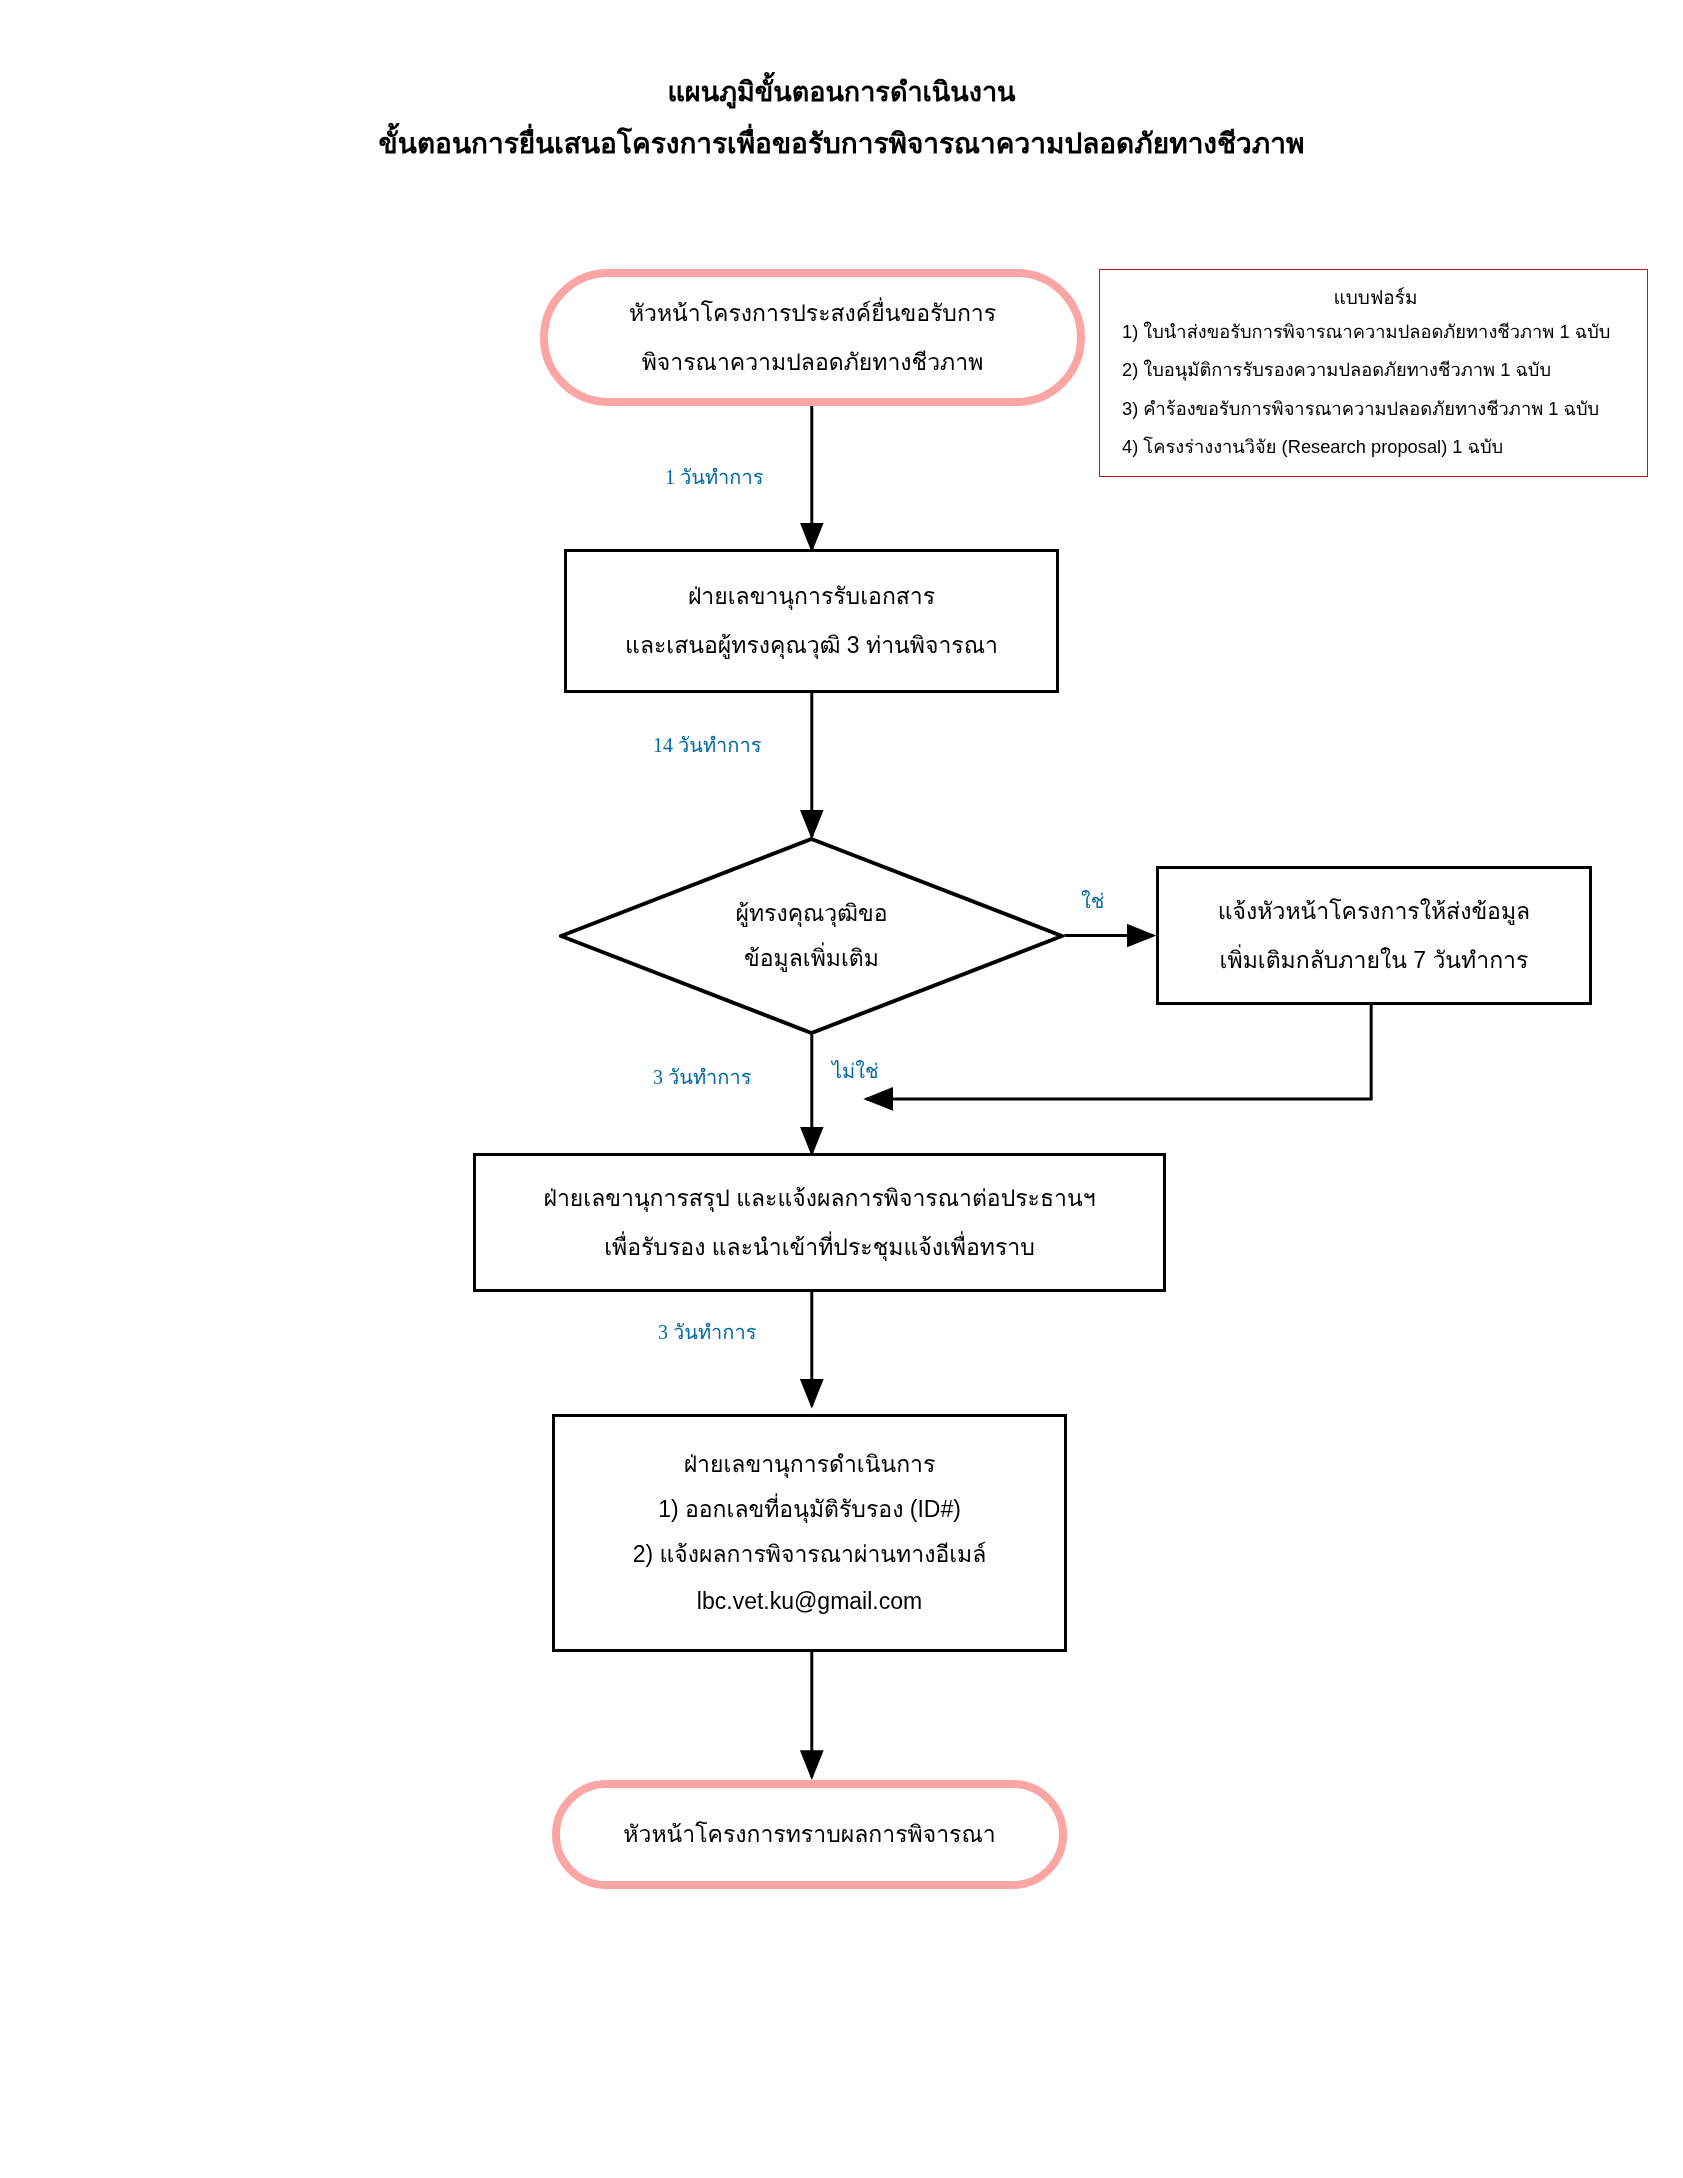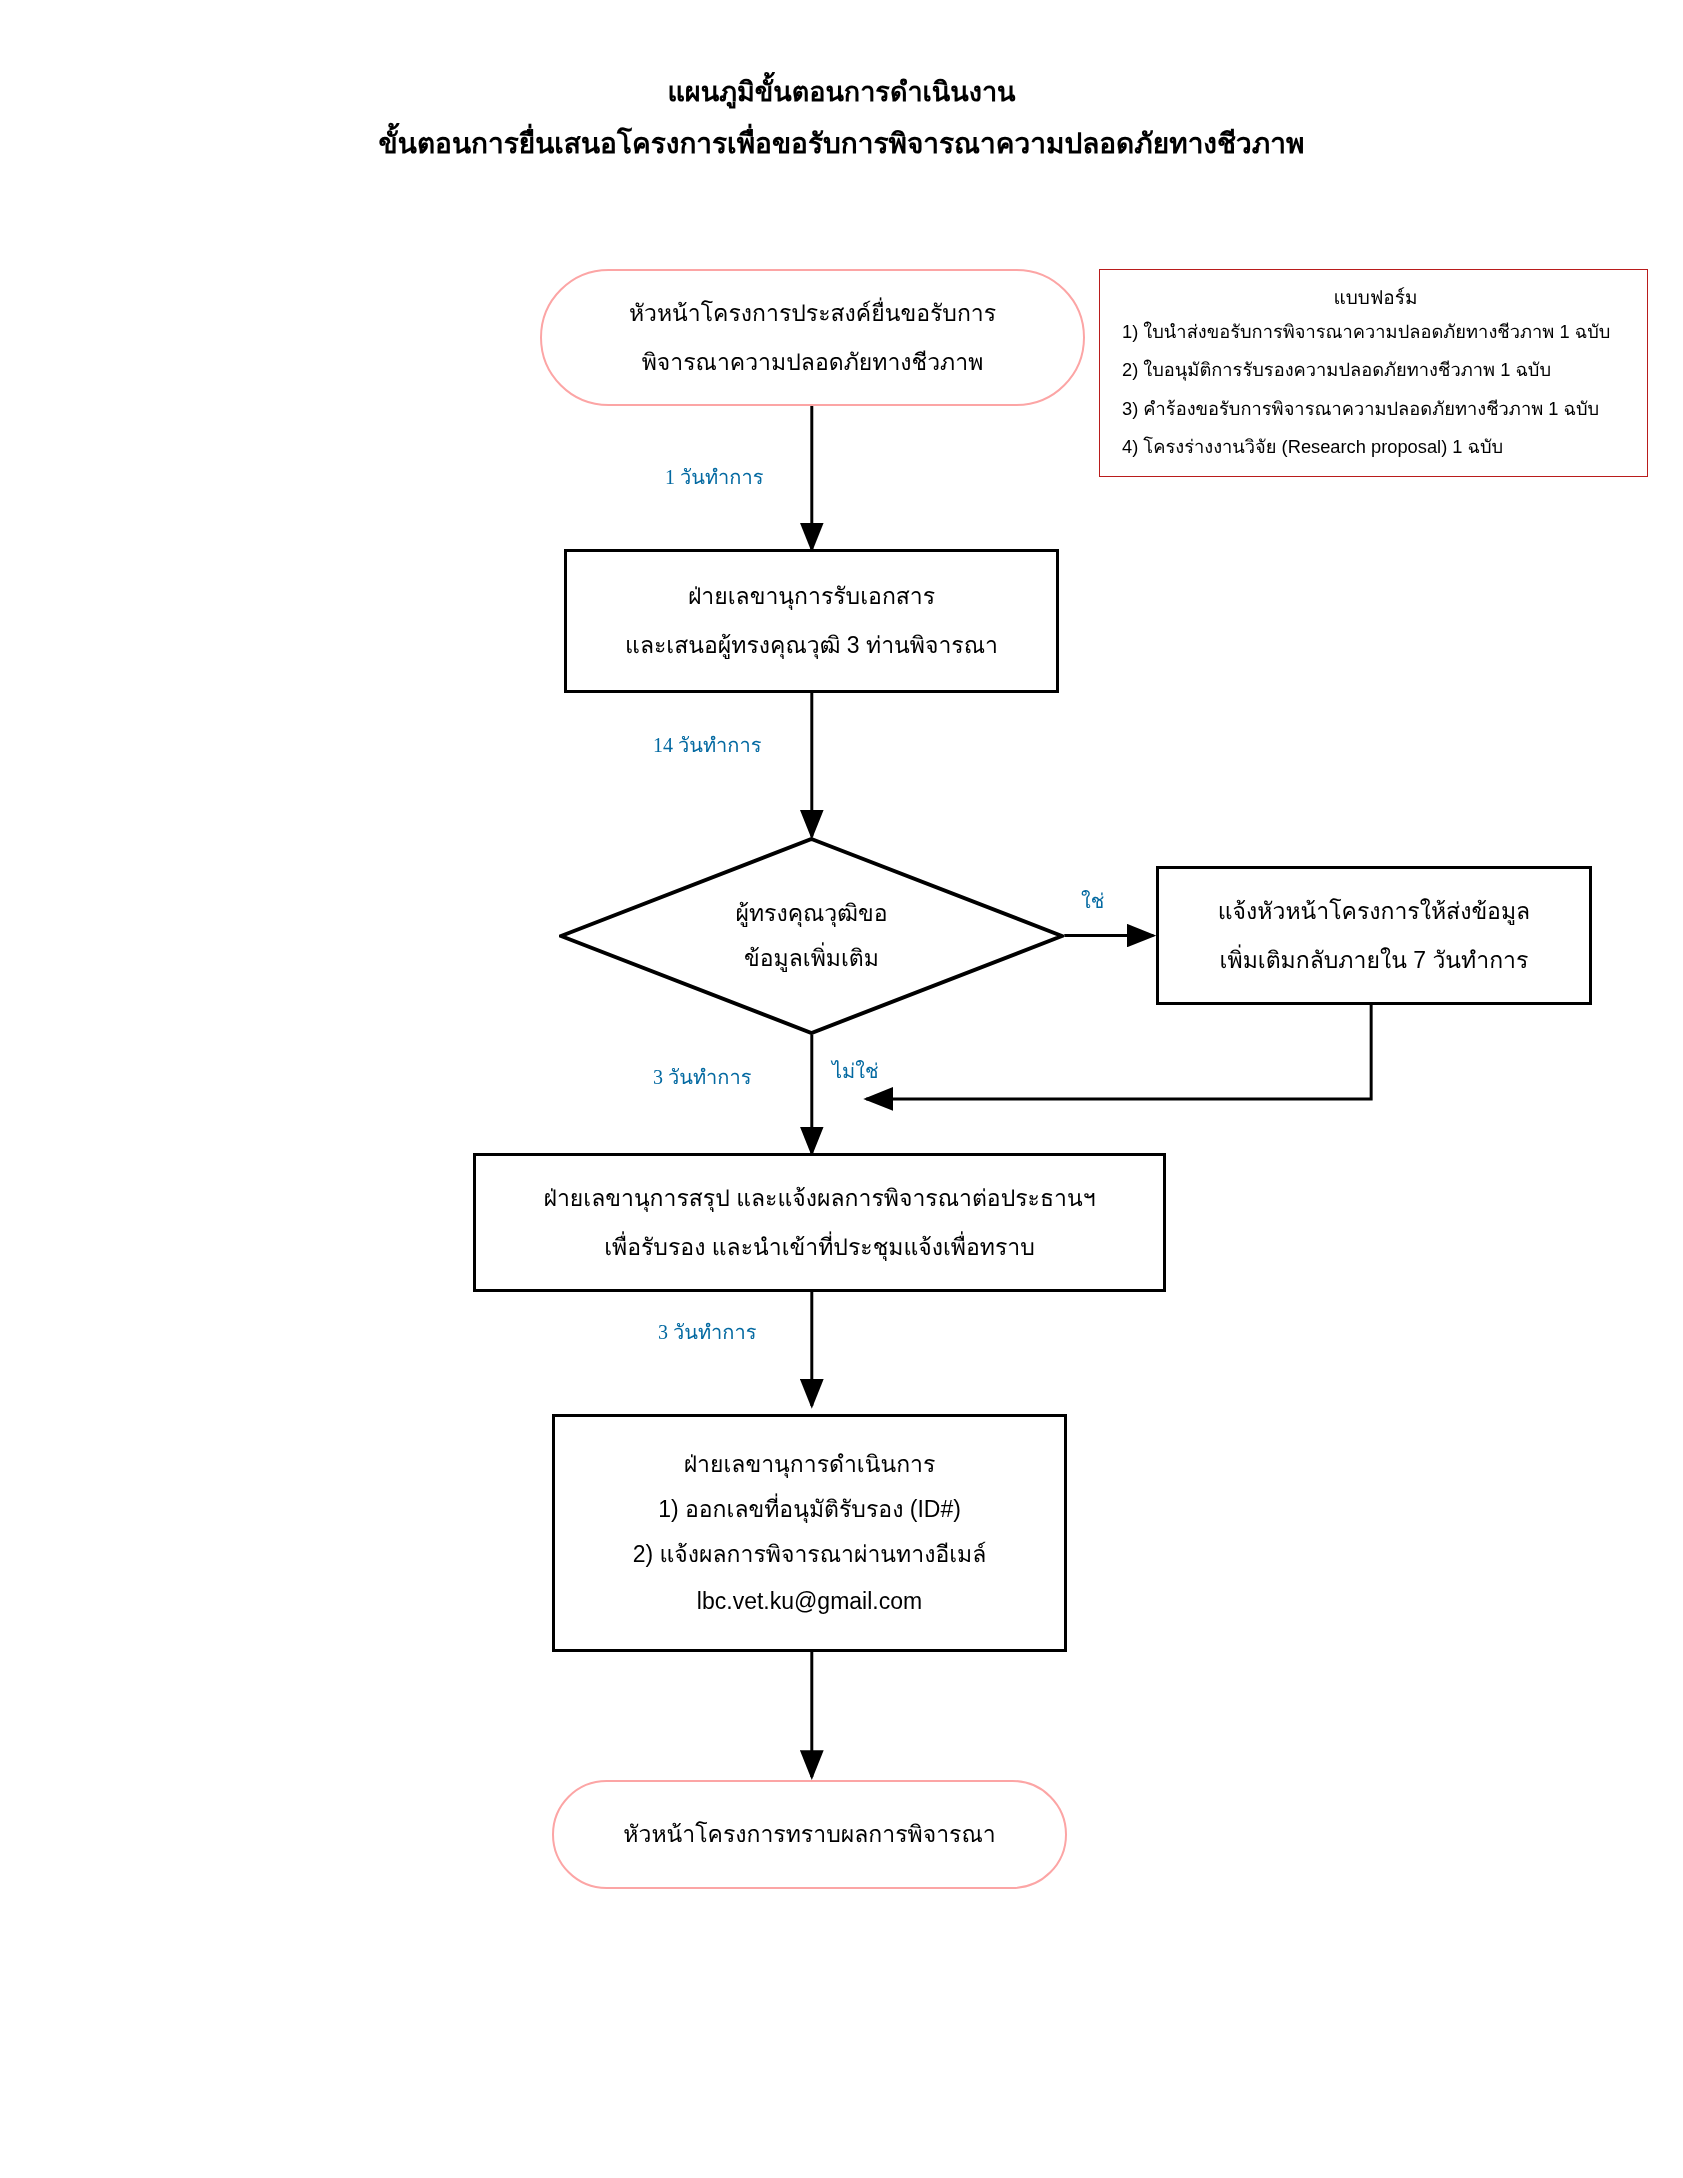--- a/index.html
+++ b/index.html
@@ -58,21 +58,21 @@
     box-sizing: border-box;
     display: flex;
     align-items: center;
     justify-content: center;
     background: #ffffff;
   }
   .rect {
     border: 3px solid #000;
   }
   .stadium {
-    border: 2px solid #fca5a5;
+    border: 8px solid #fca5a5;
     border-radius: 989px;
   }
 
   
   .diamond-wrap {
     position: absolute;
   }
   .diamond-wrap svg {
     position: absolute;
     left: 0;

